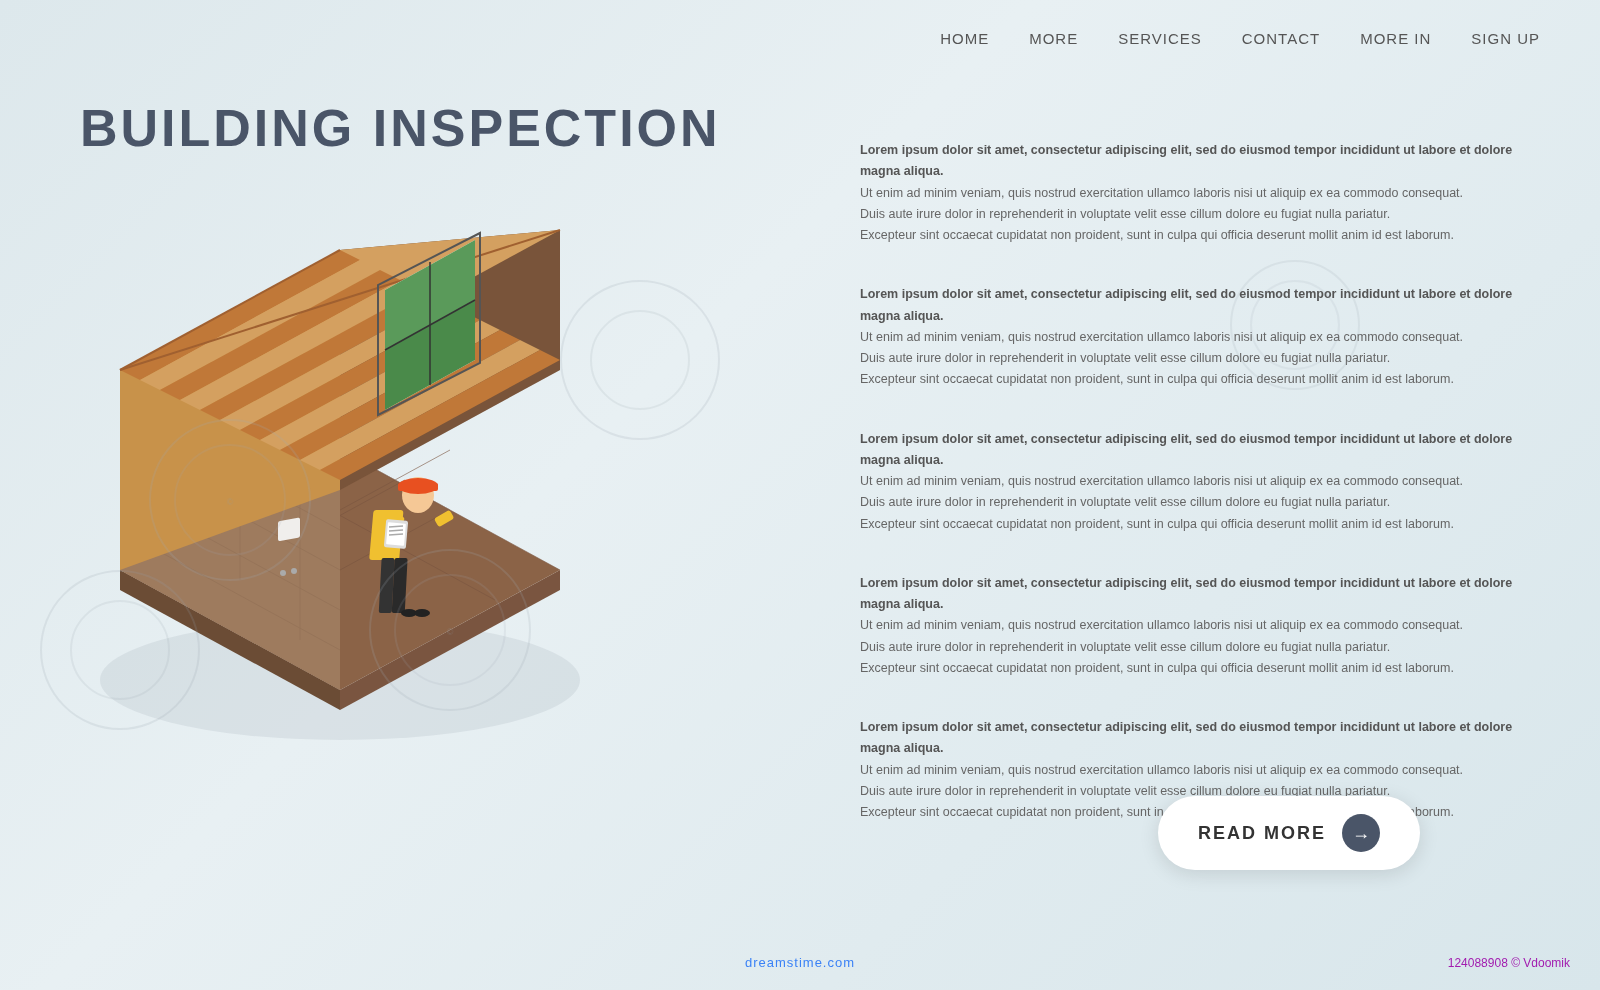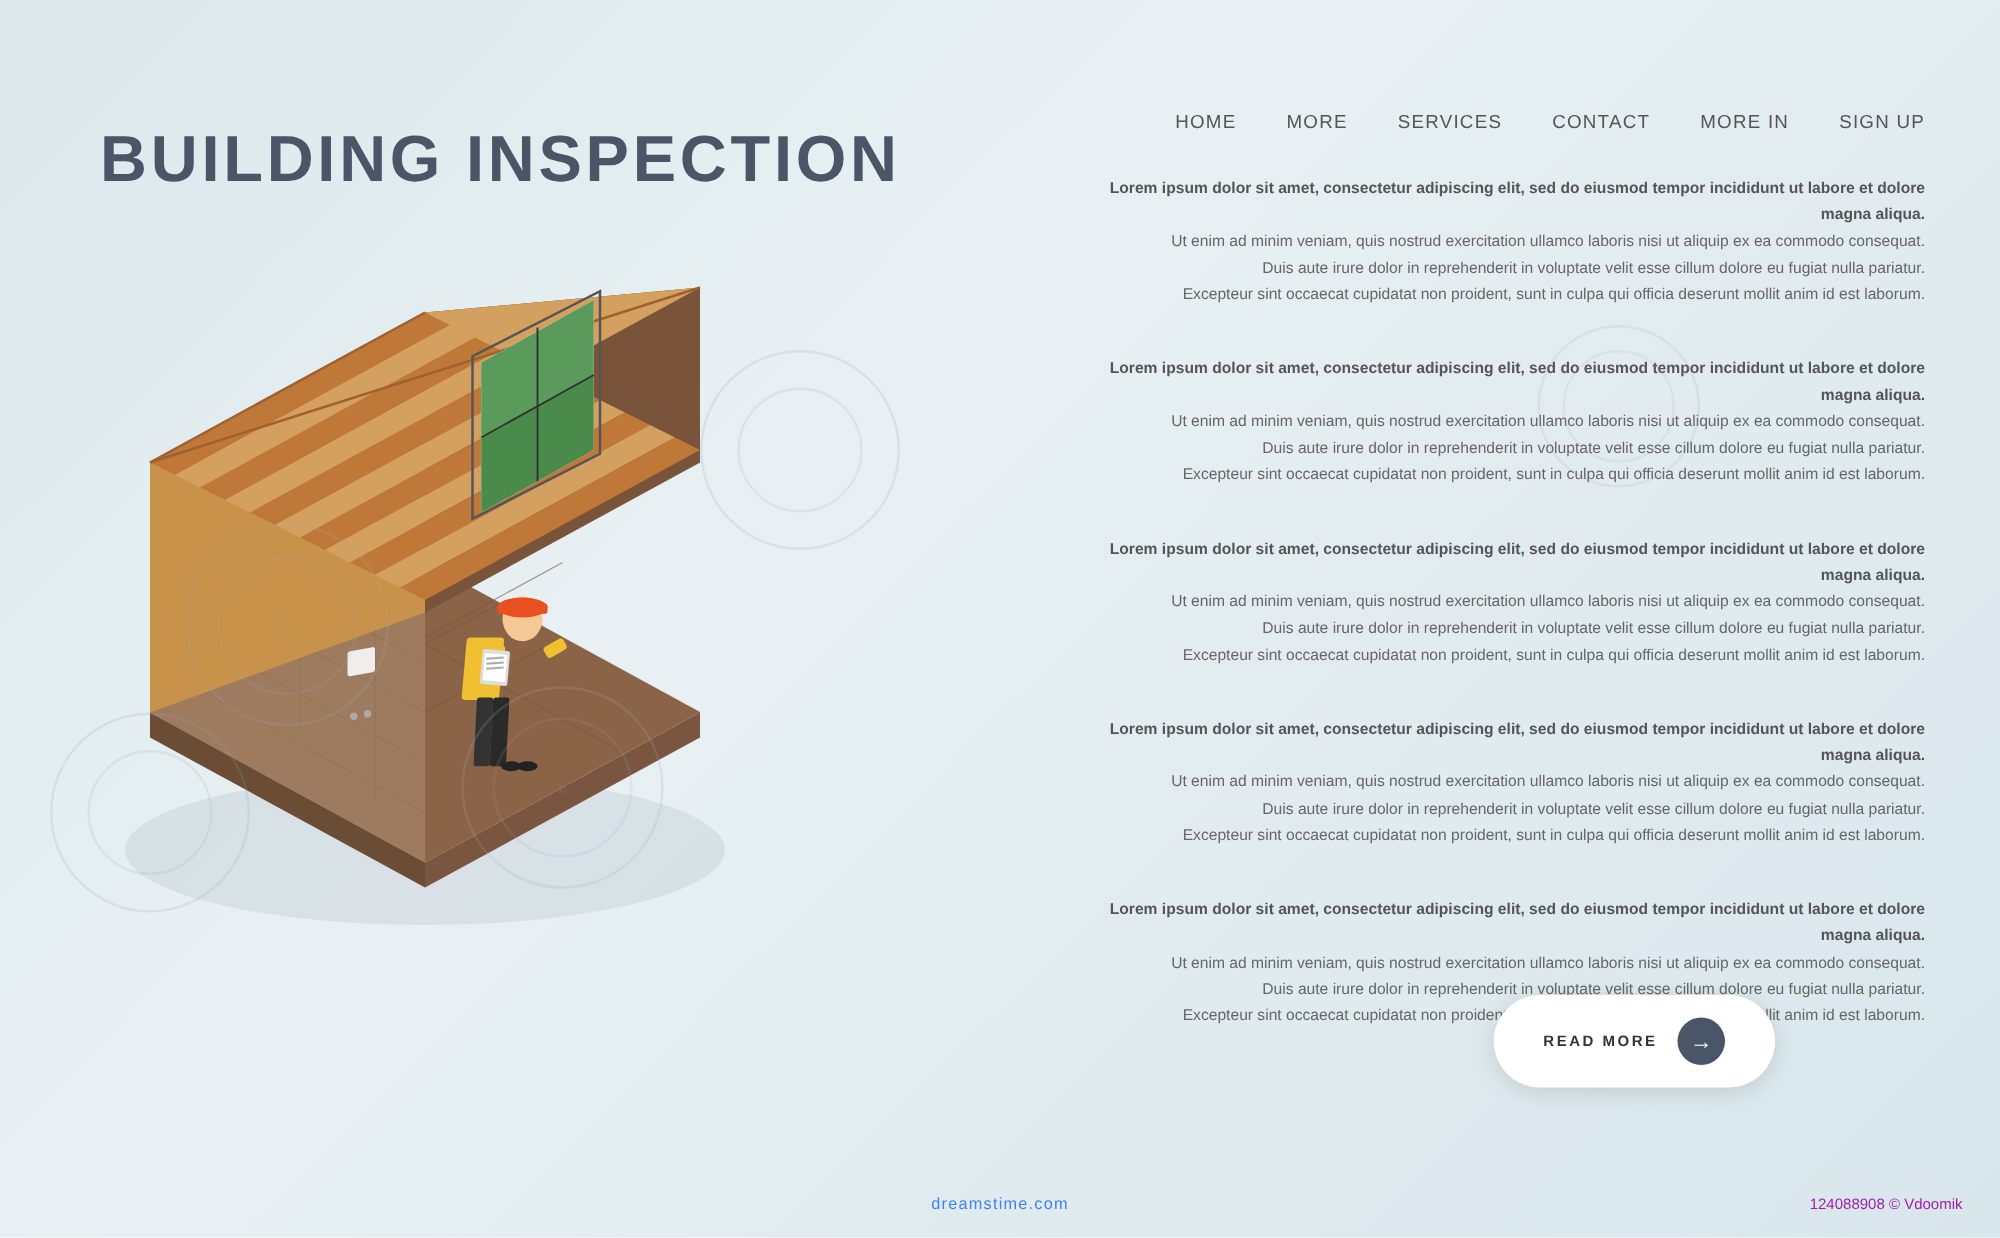--- a/index.html
+++ b/index.html
@@ -11,23 +11,22 @@
       overflow: hidden;
       position: relative;
     }
 
     
     nav {
       position: absolute;
       top: 0; right: 0;
       display: flex;
       align-items: center;
-      padding: 41px 60px;
+      padding: 30px 60px;
       gap: 40px;
-      margin-top: 48px;
     }
     nav a {
       text-decoration: none;
       color: #555;
       font-size: 15px;
       letter-spacing: 1px;
       font-weight: 500;
     }
 
     
@@ -59,21 +58,21 @@
       top: 140px;
       width: 680px;
     }
     .text-block {
       margin-bottom: 38px;
     }
     .text-block p {
       font-size: 12.5px;
       color: #666;
       line-height: 1.7;
-      text-align: right;
+      text-align: left;
     }
     .text-block p.lead {
       font-weight: 600;
       color: #555;
     }
 
     
     .read-more-btn {
       position: absolute;
       bottom: 120px;
@@ -82,21 +81,21 @@
       border: none;
       border-radius: 40px;
       padding: 18px 40px;
       display: flex;
       align-items: center;
       gap: 16px;
       cursor: pointer;
       box-shadow: 0 4px 20px rgba(0,0,0,0.12);
     }
     .read-more-btn span {
-      font-size: 12px;
+      font-size: 18px;
       font-weight: 700;
       letter-spacing: 2px;
       color: #333;
     }
     .arrow-circle {
       width: 38px;
       height: 38px;
       background: #4a5568;
       border-radius: 50%;
       display: flex;

